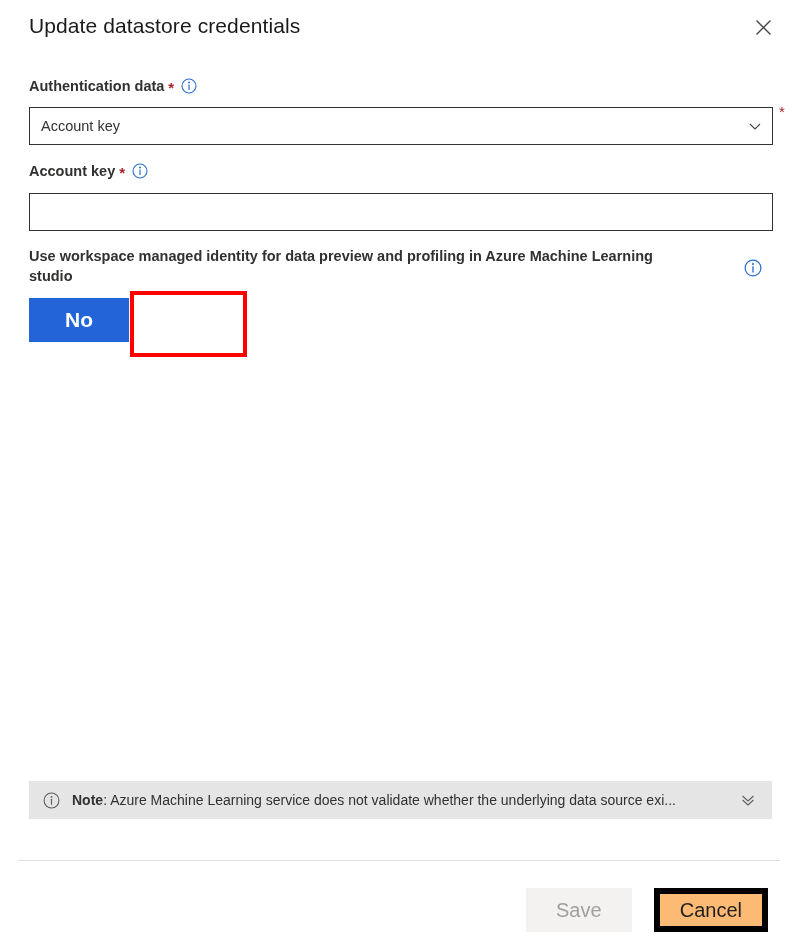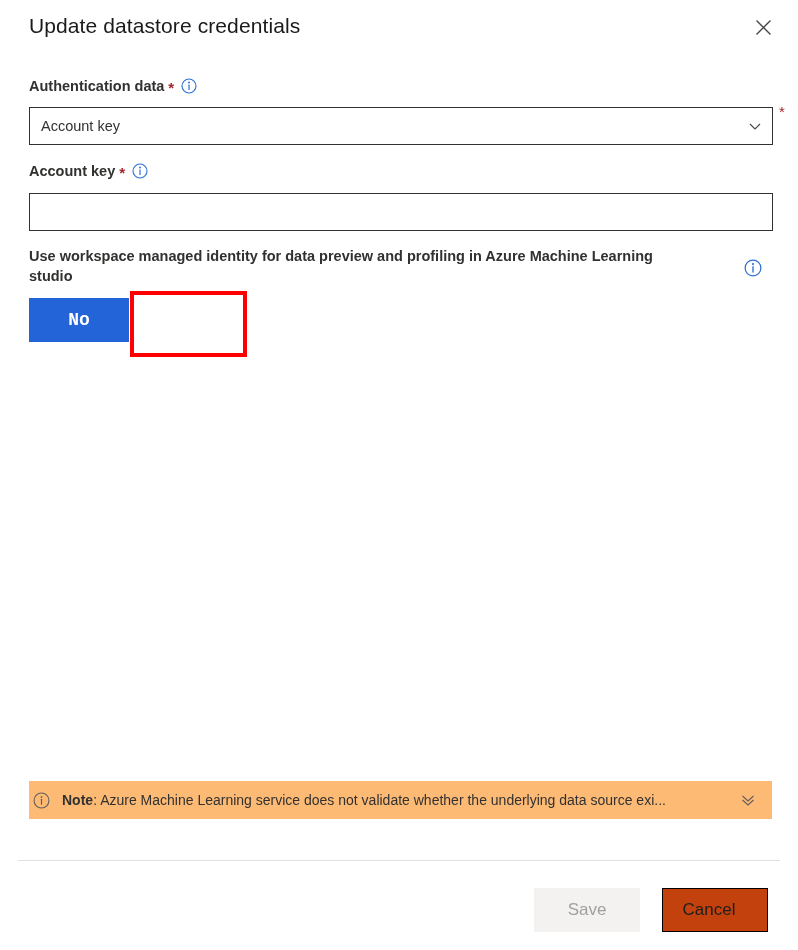--- a/index.html
+++ b/index.html
@@ -148,22 +148,22 @@
     left: 29px; top: 236px;
     display: flex;
   }
   .toggle-btn {
     height: 44px;
     min-width: 100px;
     padding: 0 18px;
     display: flex;
     align-items: center;
     justify-content: center;
-    font-family: Liberation Mono, monospace;
-    font-size: 18px;
+    font-family: Liberation Sans, sans-serif;
+    font-size: 21px;
     font-weight: 600;
     cursor: pointer;
     background: #ffffff;
     color: #323130;
     border: 1px solid #8a8886;
     margin-left: -1px;
   }
   .toggle-btn:first-child { margin-left: 0; }
   .toggle-btn.selected {
     background: #2464d9;
@@ -178,24 +178,24 @@
     width: 117px; height: 66px;
     border: 4px solid #ff0000;
     pointer-events: none;
   }
 
   
   .note-banner {
     position: absolute;
     left: 29px; top: 781px;
     width: 743px; height: 38px;
-    background: #fdba74;
-    display: flex;
-    align-items: center;
-    padding: 0 14px 0 4px;
+    background: #e5e5e5;
+    display: flex;
+    align-items: center;
+    padding: 0 14px 0 14px;
   }
   .note-icon {
     width: 17px; height: 17px;
     flex: 0 0 auto;
     margin-right: 12px;
     color: #605e5c;
   }
   .note-icon svg { display: block; }
   .note-text {
     flex: 1;
@@ -228,37 +228,36 @@
     right: 30px; top: 888px;
     display: flex;
     align-items: center;
     gap: 22px;
   }
   .btn {
     height: 44px;
     min-width: 106px;
     padding: 0 20px;
     font-family: "Liberation Sans", sans-serif;
-    font-size: 17px;
+    font-size: 20px;
     display: flex;
     align-items: center;
     justify-content: center;
     cursor: pointer;
   }
   .btn-primary-disabled {
     background: #f3f2f1;
     color: #a19f9d;
     border: none;
     cursor: default;
   }
   .btn-secondary {
-    background: #c2410c;
+    background: #fdba74;
     color: #201f1e;
-    border: 1px solid #000000;
-    padding-left: 8px;
+    border: 6px solid #000000;
   }
 </style>
 </head>
 <body>
 
 <div class="panel">
 
   <div class="panel-header">
     <div class="panel-title">Update datastore credentials</div>
     <button class="close-btn">

